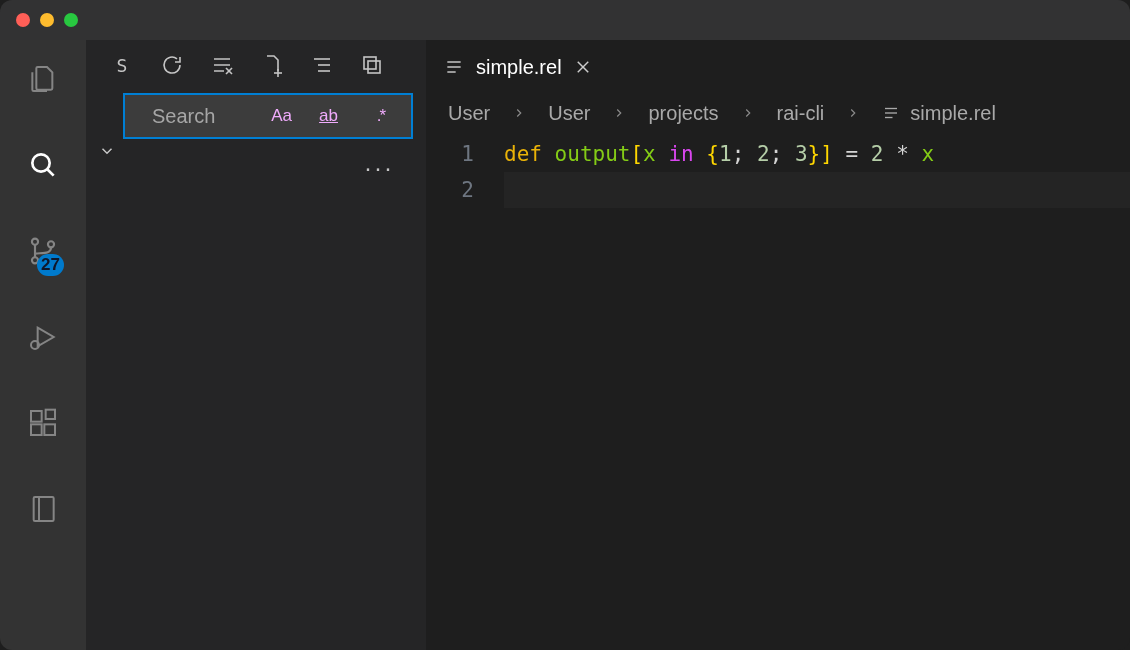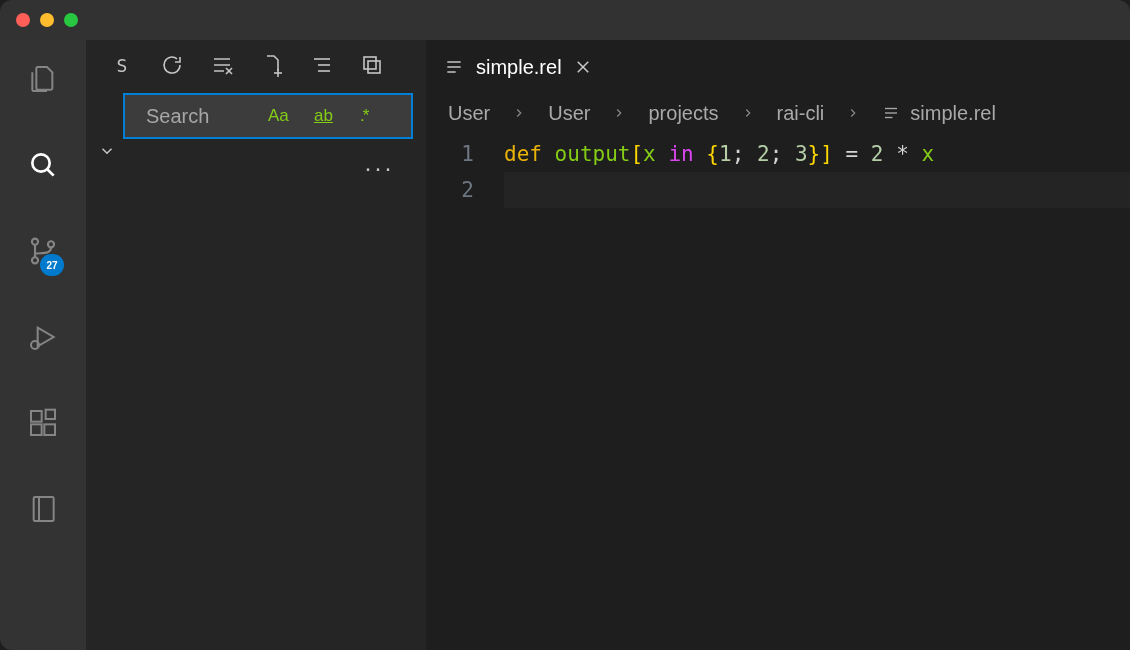--- a/index.html
+++ b/index.html
@@ -27,33 +27,33 @@
   .traffic span{width:14px;height:14px;border-radius:50%;display:block;}
   .t-red{background:#ff5f57;}
   .t-yellow{background:#febc2e;}
   .t-green{background:#28c840;}
   .body{flex:1;display:flex;min-height:0;}
   
   .activity{width:86px;background:var(--bg-activity);display:flex;flex-direction:column;align-items:center;padding-top:18px;gap:44px;}
   .act-item{width:42px;height:42px;display:flex;align-items:center;justify-content:center;position:relative;color:#858585;}
   .act-item.active{color:#ffffff;}
   .act-item svg{width:32px;height:32px;}
-  .badge{position:absolute;bottom:-4px;right:0px;background:var(--badge);color:#ffffff;font-size:10px;font-weight:600;border-radius:12px;min-width:24px;height:22px;display:flex;align-items:center;justify-content:center;padding:0 4px;}
+  .badge{position:absolute;bottom:-4px;right:0px;background:var(--badge);color:#0f172a;font-size:17px;font-weight:600;border-radius:12px;min-width:24px;height:22px;display:flex;align-items:center;justify-content:center;padding:0 4px;}
   
   .sidebar{width:340px;background:var(--bg-side);display:flex;flex-direction:column;}
   .sb-tools{height:50px;display:flex;align-items:center;gap:26px;padding:0 24px;color:#c5c5c5;justify-content:flex-start;}
   .sb-tools .icon{width:24px;height:24px;display:flex;align-items:center;justify-content:center;}
   .sb-content{padding:4px 14px 0 10px;display:flex;gap:6px;}
   .chev{width:22px;display:flex;align-items:flex-start;justify-content:center;padding-top:48px;color:#c5c5c5;}
   .fields{flex:1;display:flex;flex-direction:column;gap:8px;}
   .row{display:flex;align-items:center;gap:10px;}
-  .field{flex:1;height:44px;background:var(--bg-input);display:flex;align-items:center;padding:0 22px;color:#a6a6a6;font-size:20px;gap:16px;}
+  .field{flex:1;height:44px;background:var(--bg-input);display:flex;align-items:center;padding:0 28px;color:#a6a6a6;font-size:20px;gap:16px;}
   .field.focus{outline:2px solid var(--border-focus);outline-offset:-1px;}
   .field .ph{flex:1;color:#a6a6a6;}
-  .opt{font-size:17px;color:#84cc16;width:30px;text-align:left;position:relative;white-space:nowrap;}
+  .opt{font-size:17px;color:#f0abfc;width:30px;text-align:right;position:relative;white-space:nowrap;}
   .opt .uline{text-decoration:underline;}
   .opt .dotstar{letter-spacing:-2px;}
   .after{width:28px;height:44px;display:flex;align-items:center;justify-content:center;color:#8a8a8a;}
   .after svg{width:24px;height:24px;}
   .dots{align-self:flex-end;padding:8px 18px 0 0;color:#c5c5c5;font-size:24px;letter-spacing:2px;}
   
   .editor{flex:1;background:var(--bg-editor);display:flex;flex-direction:column;min-width:0;}
   .tabs{height:54px;display:flex;align-items:center;}
   .tab{height:54px;background:var(--bg-editor);display:flex;align-items:center;gap:12px;padding:0 18px;color:#ffffff;font-size:20px;}
   .tab .ticon{width:20px;height:20px;color:#c5c5c5;}

